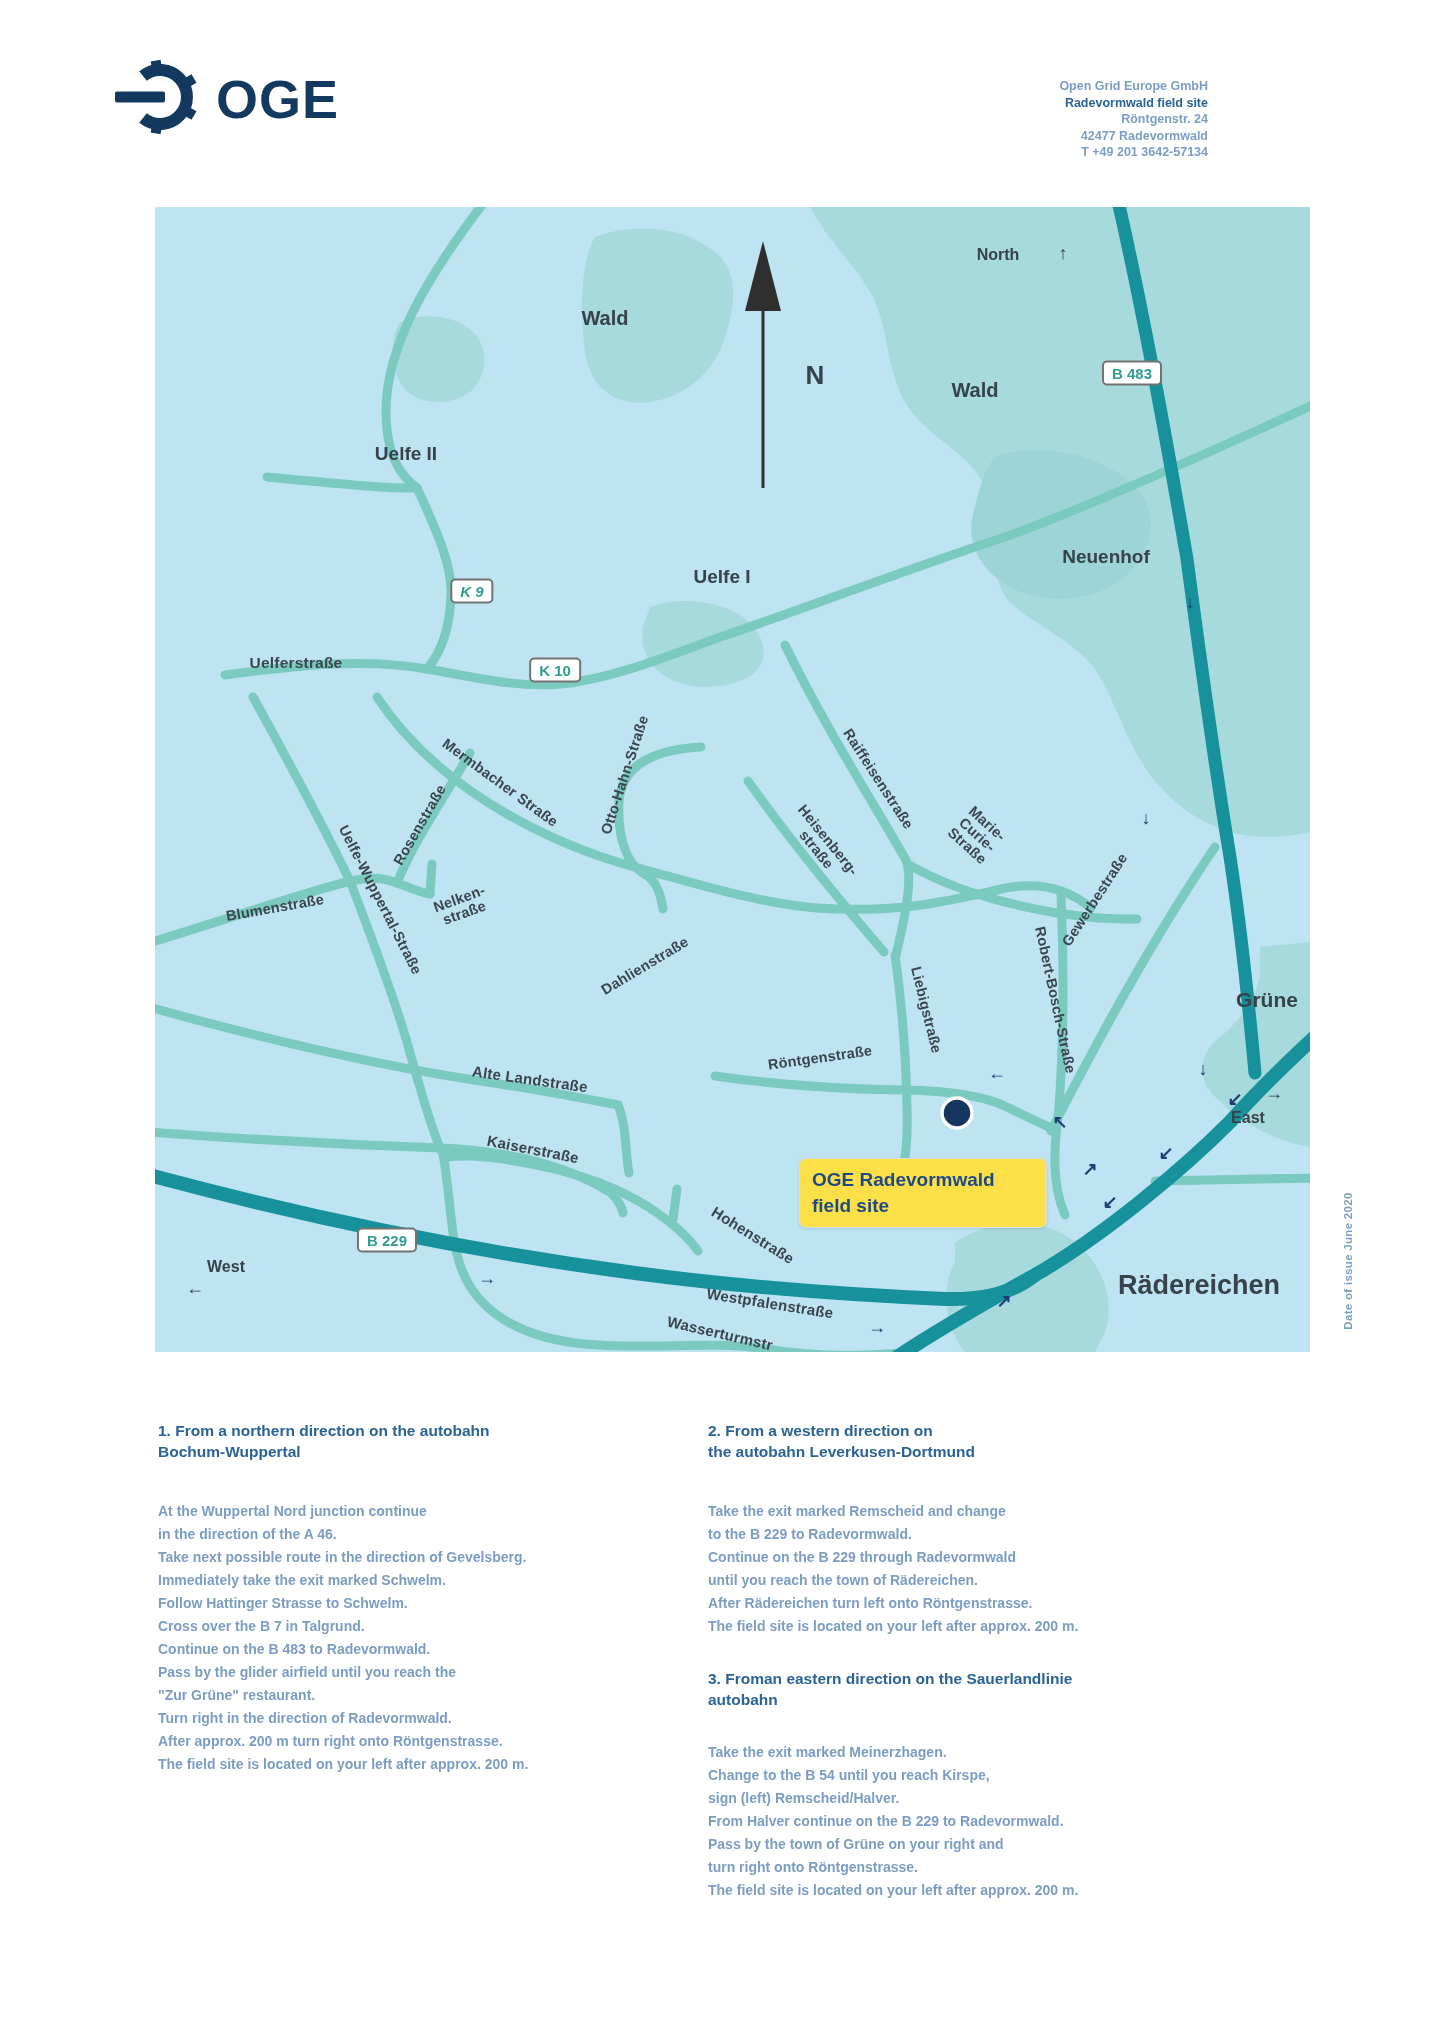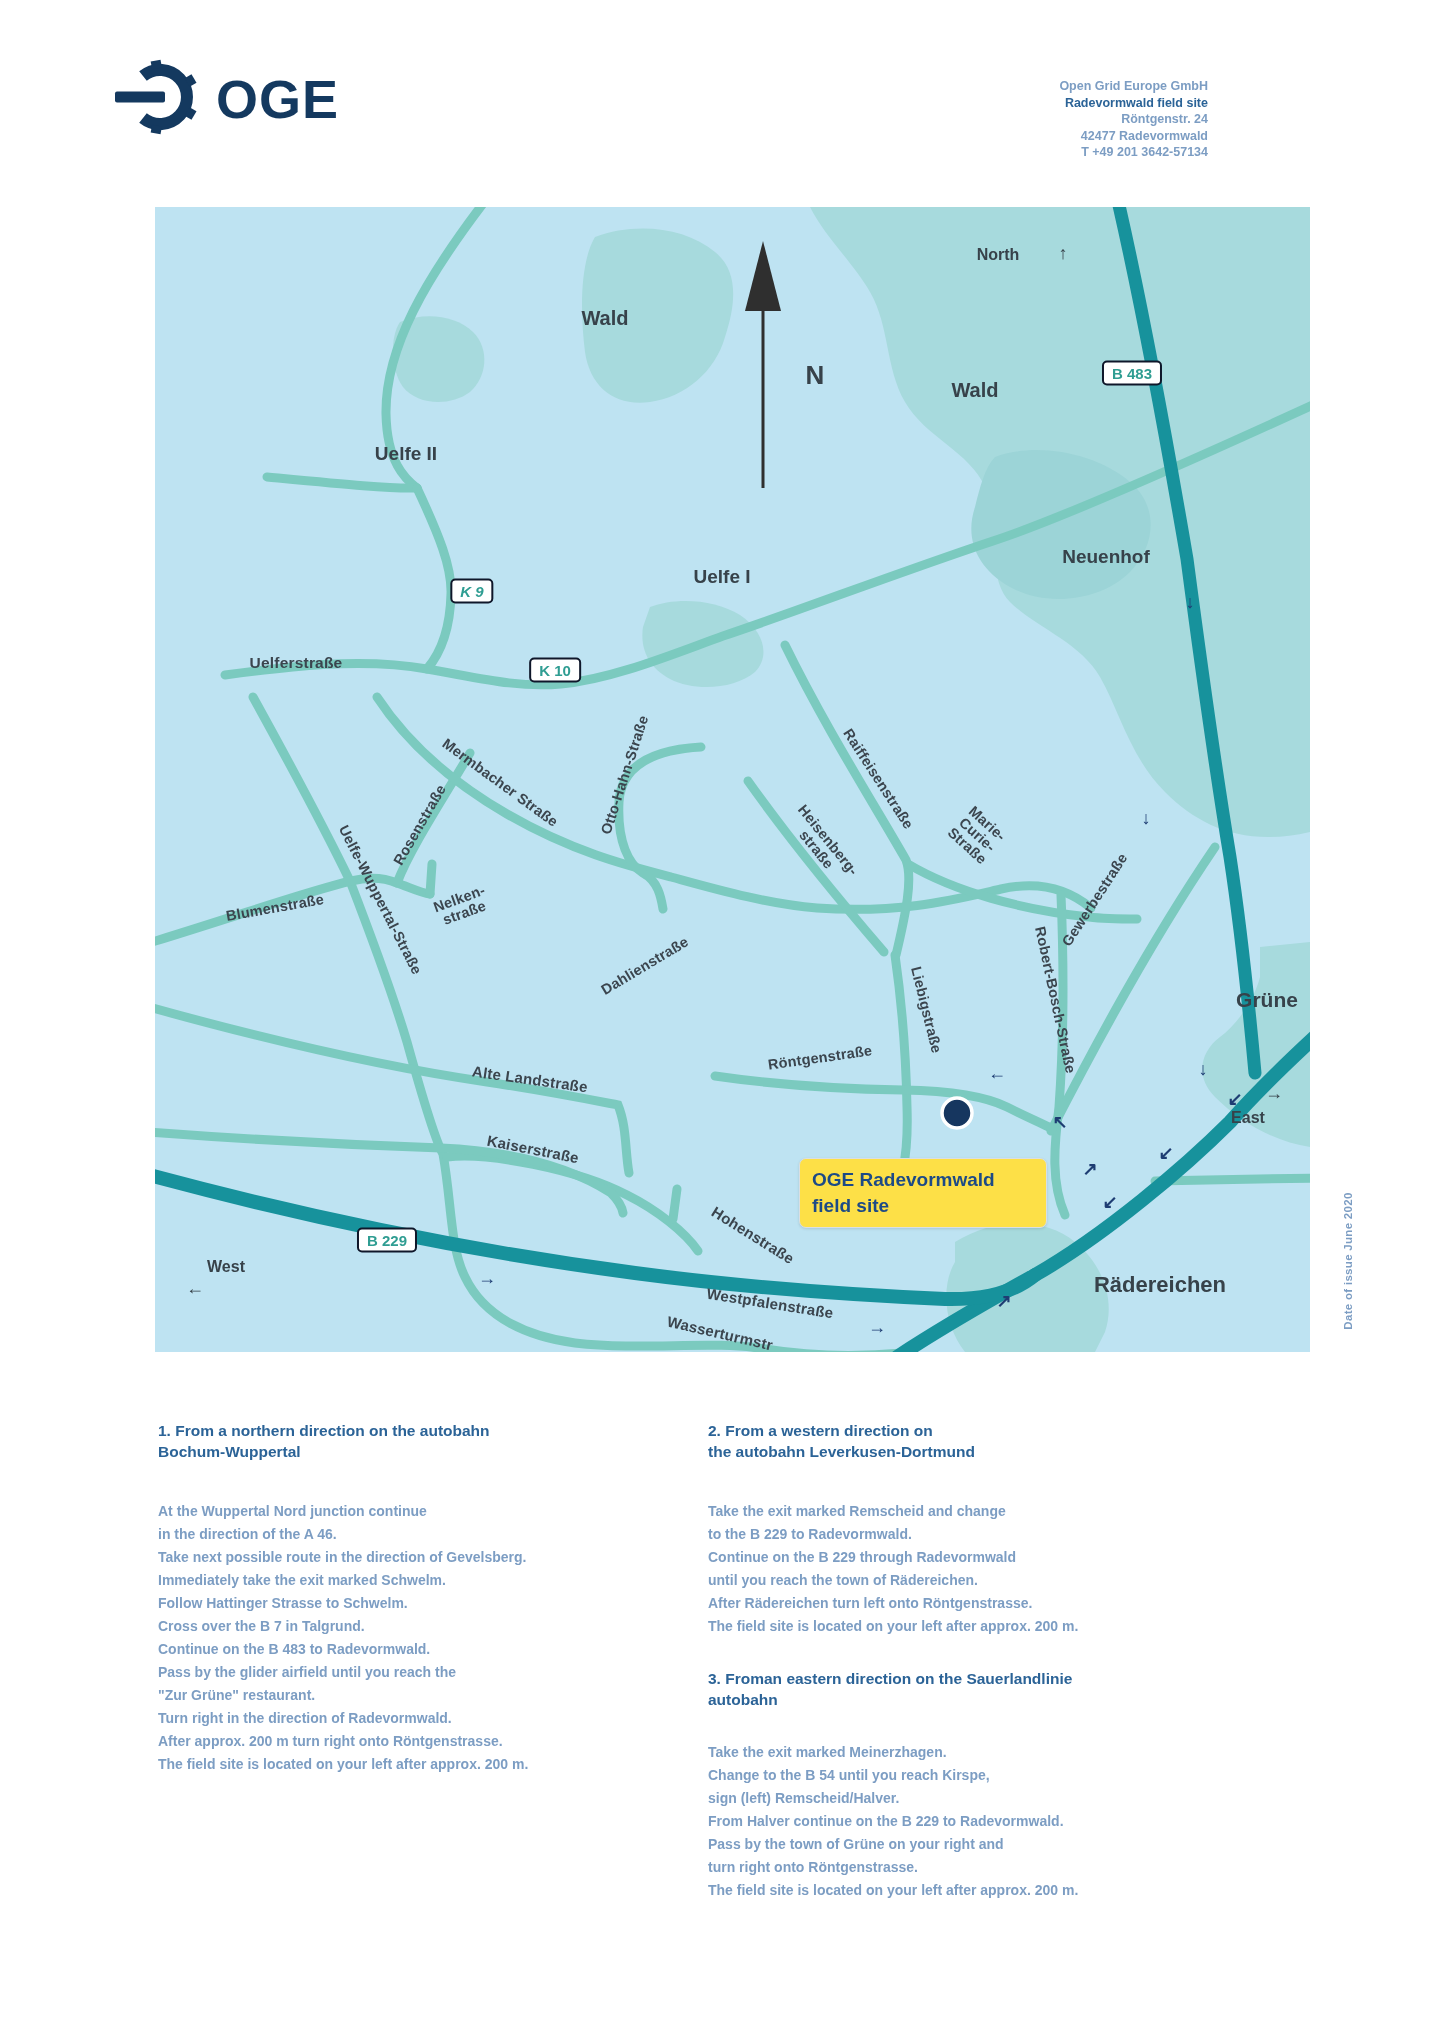--- a/index.html
+++ b/index.html
@@ -14,21 +14,21 @@
   .address .bold{color:#2b6397;font-weight:800;}
 
   
   .map{position:absolute;left:155px;top:207px;width:1155px;height:1145px;
        background:#bee3f2;overflow:hidden;}
   .map svg.roads{position:absolute;left:0;top:0;}
   .place{position:absolute;transform:translate(-50%,-50%);color:#37424a;font-weight:800;
          white-space:nowrap;font-size:19px;}
   .street{position:absolute;transform-origin:center;color:#3b454e;font-weight:600;
           white-space:nowrap;font-size:14.5px;letter-spacing:.2px;text-align:center;line-height:15px;}
-  .sign{position:absolute;transform:translate(-50%,-50%);background:#ffffff;border:2px solid #0f172a;
+  .sign{position:absolute;transform:translate(-50%,-50%);background:#ffffff;border:2px solid #737373;
         color:#2f9d92;font-weight:800;font-size:15px;padding:2px 8px;border-radius:5px;white-space:nowrap;}
   .arrow{position:absolute;transform:translate(-50%,-50%);font-size:18px;font-weight:800;
          color:#1e3d73;white-space:nowrap;}
   .arrow.dark{color:#37424a;}
   .compass-label{position:absolute;transform:translate(-50%,-50%);color:#37424a;font-weight:800;}
   .callout{position:absolute;left:644px;top:951px;width:222px;background:#fde047;
            border:1.5px solid #d9dfe3;border-radius:7px;box-shadow:0 1px 3px rgba(0,0,0,.12);
            padding:8px 12px;color:#1d4a86;font-weight:800;font-size:19px;line-height:26px;}
 
   
@@ -120,21 +120,21 @@
   <div class="arrow dark" style="left:1119px;top:886px;">→</div>
   <div class="compass-label" style="left:71px;top:1060px;font-size:16px;">West</div>
   <div class="arrow dark" style="left:40px;top:1081px;">←</div>
 
   <div class="place" style="left:450px;top:111px;font-size:20px;">Wald</div>
   <div class="place" style="left:820px;top:183px;font-size:20px;">Wald</div>
   <div class="place" style="left:251px;top:247px;">Uelfe II</div>
   <div class="place" style="left:567px;top:370px;">Uelfe I</div>
   <div class="place" style="left:951px;top:350px;">Neuenhof</div>
   <div class="place" style="left:1112px;top:793px;font-size:21px;">Grüne</div>
-  <div class="place" style="left:1005px;top:1078px;font-size:22px;text-align:right;">Rädereichen</div>
+  <div class="place" style="left:1044px;top:1078px;font-size:27px;text-align:right;">Rädereichen</div>
   <div class="street" style="left:141px;top:455px;transform:translate(-50%,-50%);font-size:15.5px;">Uelferstraße</div>
 
   <div class="sign" style="left:977px;top:166px;">B 483</div>
   <div class="sign" style="left:317px;top:384px;font-style:italic;">K 9</div>
   <div class="sign" style="left:400px;top:463px;">K 10</div>
   <div class="sign" style="left:232px;top:1033px;">B 229</div>
 
   <div class="street" style="left:345px;top:576px;transform:translate(-50%,-50%) rotate(36deg);">Mermbacher Straße</div>
   <div class="street" style="left:265px;top:618px;transform:translate(-50%,-50%) rotate(-60deg);">Rosenstraße</div>
   <div class="street" style="left:225px;top:693px;transform:translate(-50%,-50%) rotate(63deg);">Uelfe-Wuppertal-Straße</div>

